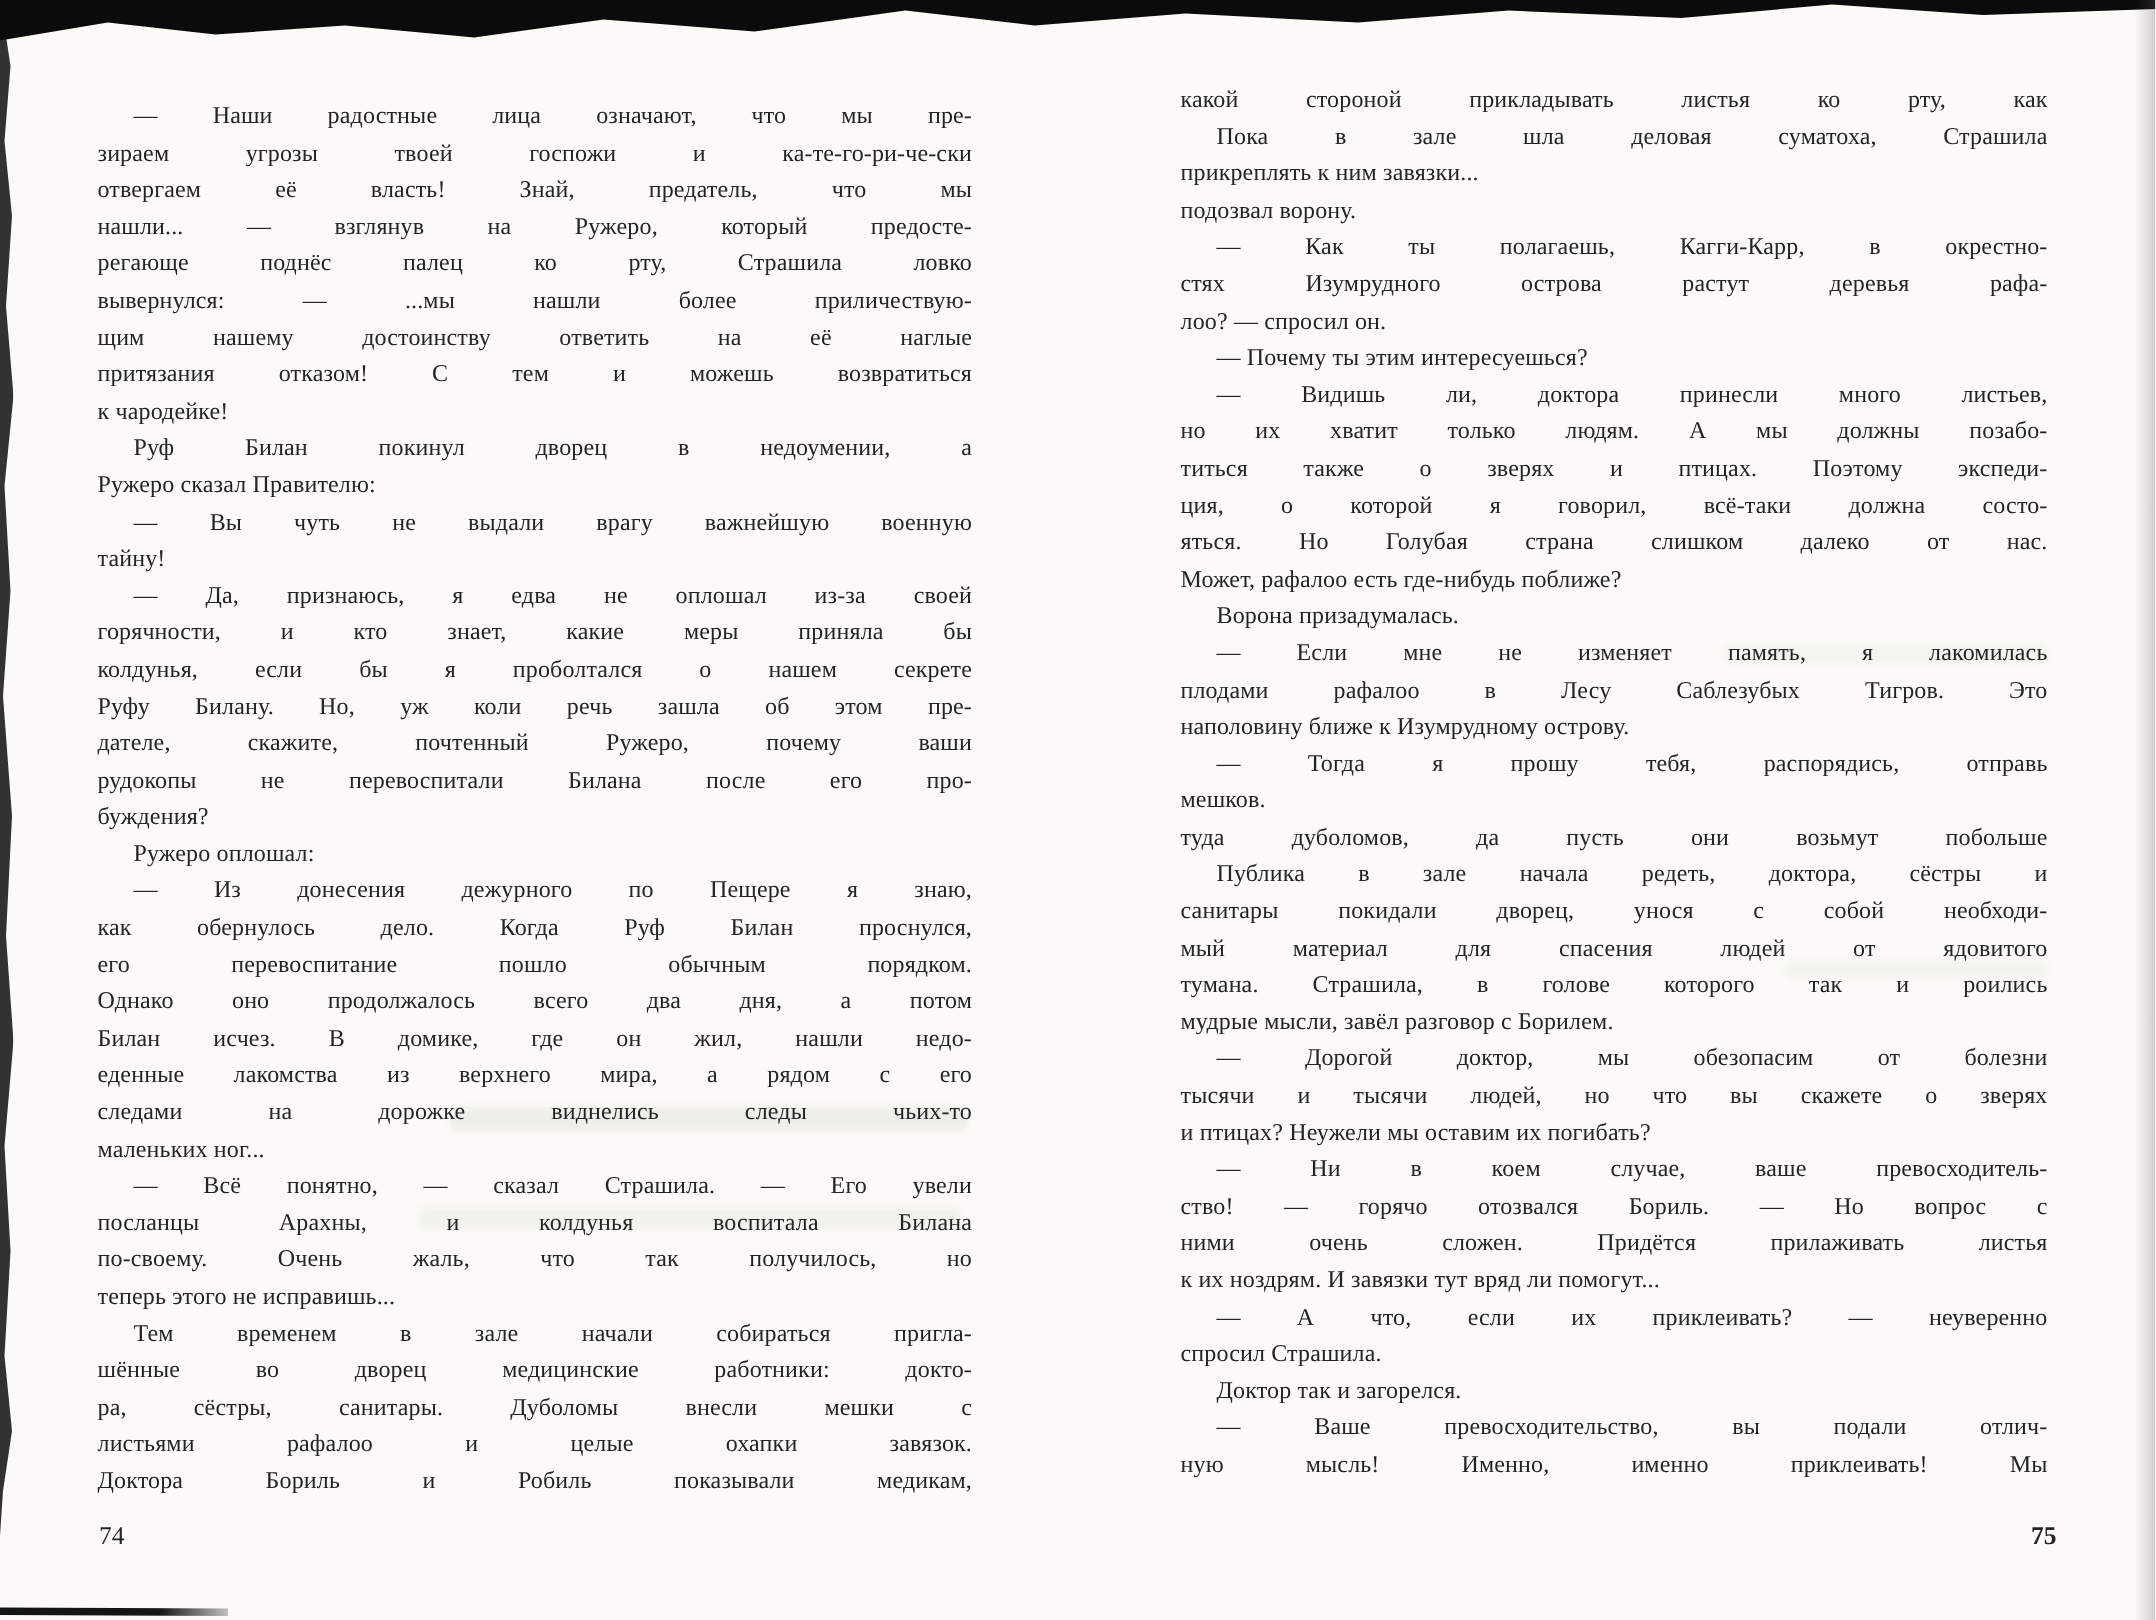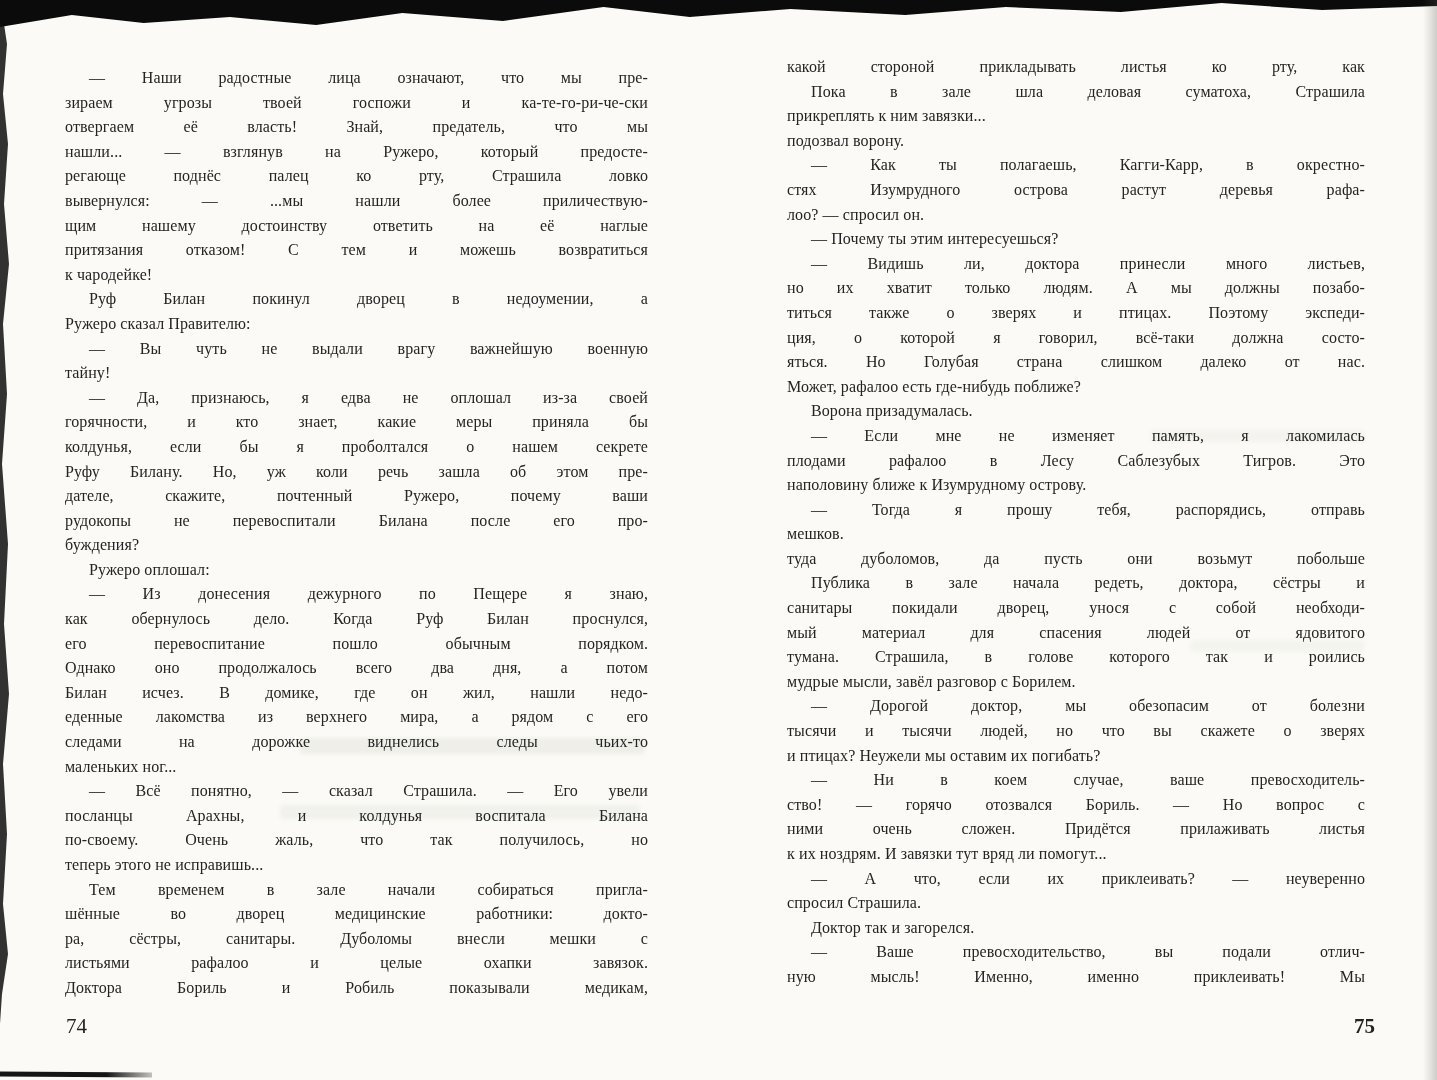--- a/index.html
+++ b/index.html
@@ -84,21 +84,21 @@
     text-align: justify;
     text-align-last: justify;
   }
   .line.ind {
     text-indent: 24px;
   }
 
   .page-number {
     position: absolute;
     top: 1014px;
-    font-size: 21px;
+    font-size: 17px;
   }
   .page-number.pn-left  { left: 66px; }
   .page-number.pn-right { left: 1354px; font-weight: bold; }
 </style>
 </head>
 <body style="--paper: #fbfaf6; --ink: #242424;">
 
 <div class="edge-top"></div>
 <div class="edge-left"></div>
 <div class="edge-bottom-left"></div>

